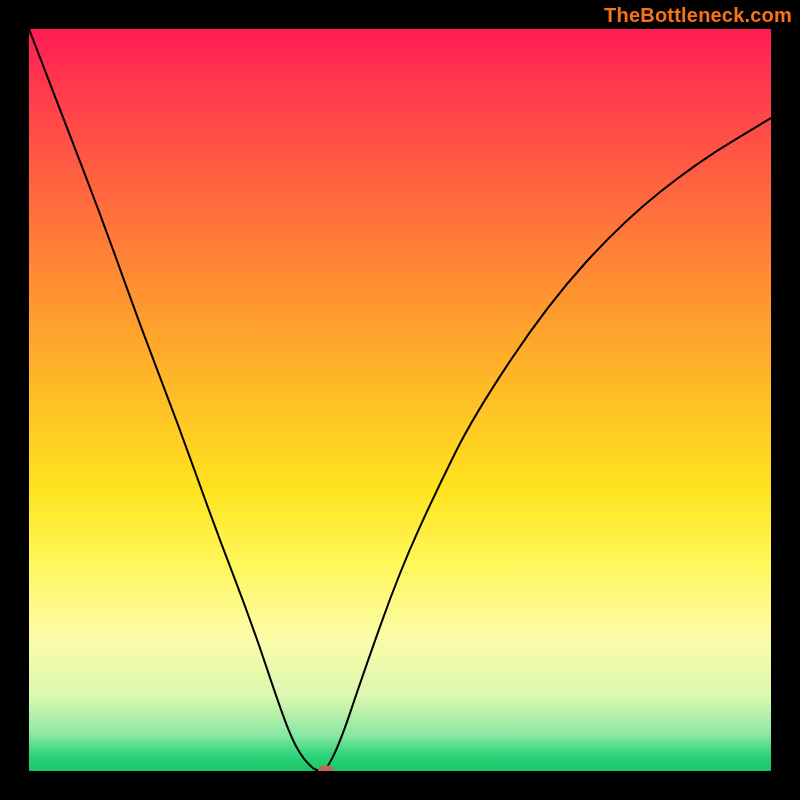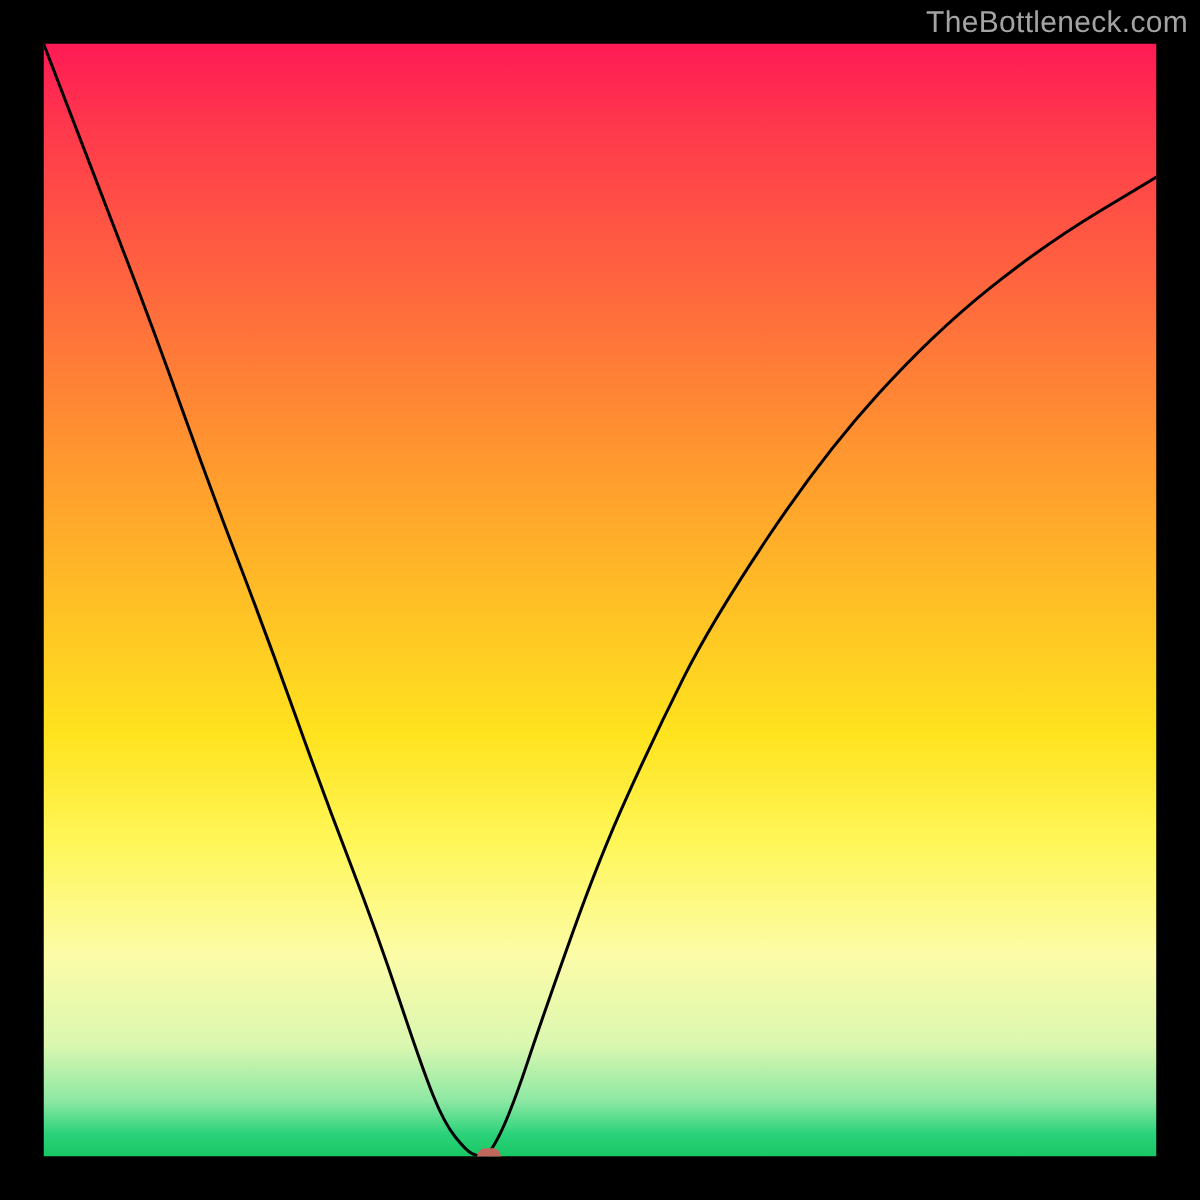--- a/index.html
+++ b/index.html
@@ -59,23 +59,23 @@
     width: 16px;
     height: 11px;
     background: #c0685d;
     border-radius: 6px;
     transform: translate(-50%, -50%);
   }
   #watermark {
     position: absolute;
     top: 4px;
     right: 8px;
-    color: #a3a3a3;
+    color: #f97316;
     font-size: 20px;
-    font-weight: 400;
+    font-weight: 700;
     letter-spacing: 0.2px;
     user-select: none;
   }
 </style>
 </head>
 <body>
 
 <div id="chart-root">
 
   <div id="plot-area">

